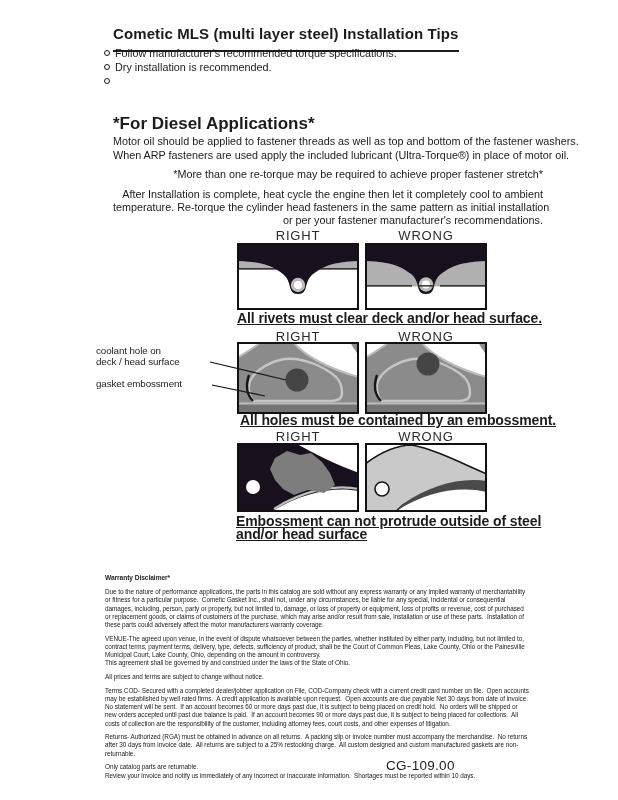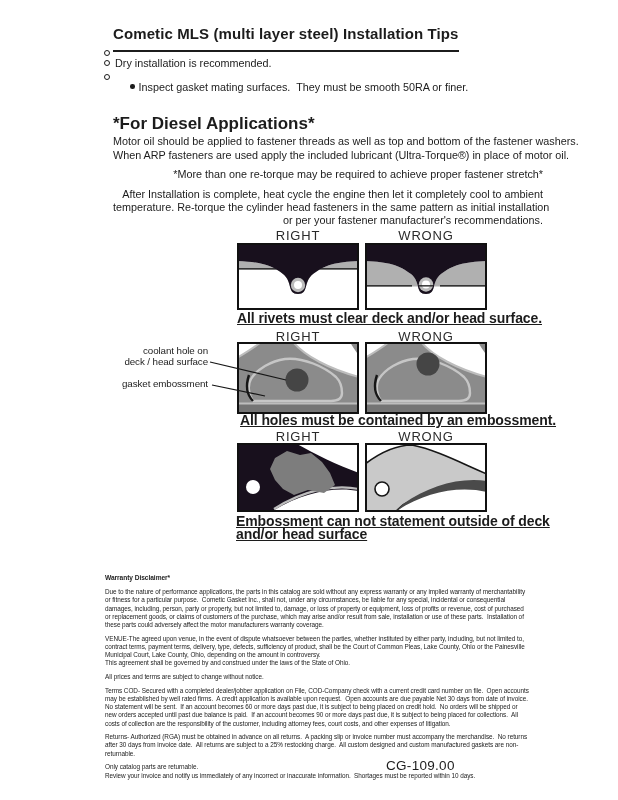--- a/index.html
+++ b/index.html
@@ -11,21 +11,21 @@
   .bullets{font-size:10.8px;line-height:14px;}
   .b-row{display:flex;align-items:flex-start;white-space:pre;}
   .b-sub{margin-left:26px;}
   .b-circ{width:4px;height:4px;border:1.1px solid var(--ink);border-radius:50%;margin:4.2px 5px 0 0;flex:none;}
   .b-dot{width:4.5px;height:4.5px;background:var(--ink);border-radius:50%;margin:4px 4px 0 0;flex:none;}
   .diesel{font-size:10.8px;line-height:13.4px;width:430px;}
   .diesel h3{font-size:17px;font-weight:bold;margin:0 0 5px 0;}
   .diesel p{margin:0 0 6px 0;white-space:pre;text-align:right;}
   .dg-label{width:122px;text-align:center;font-size:13px;letter-spacing:.8px;color:var(--label-gray);white-space:pre;}
   .caption{font-size:14px;font-weight:700;line-height:12.5px;white-space:pre;letter-spacing:-.1px;text-decoration:underline;}
-  .ann{font-size:9.8px;line-height:11px;text-align:right;white-space:pre;letter-spacing:-.1px;}
+  .ann{font-size:9.8px;line-height:11px;text-align:left;white-space:pre;letter-spacing:-.1px;}
   .panel{display:block;}
   .disclaimer{width:424px;font-size:6.4px;line-height:8.2px;letter-spacing:-.05px;}
   .disclaimer h4{font-size:6.6px;font-weight:bold;margin:0 0 6px 0;}
   .disclaimer p{margin:0 0 5.5px 0;white-space:pre-wrap;}
   .pagenum{font-size:13.5px;letter-spacing:.3px;white-space:pre;}
   
   .f-white{fill:#ffffff;}
   .f-dark{fill:var(--panel-dark);}
   .f-wedge{fill:var(--wedge-mid);}
   .f-ring{fill:var(--ring-gray);}
@@ -47,31 +47,28 @@
 
 <div class="page">
 
   <div class="abs" style="left:113px;top:25px;">
     <span class="title">Cometic MLS (multi layer steel) Installation Tips</span>
   </div>
 
   <div class="abs bullets" style="left:104px;top:46px;">
     <div class="b-row">
       <span class="b-circ"></span>
+      <span>Follow manufacturer's recommended torque specifications.</span>
     </div>
     <div class="b-row">
       <span class="b-circ"></span>
       <span>Dry installation is recommended.</span>
     </div>
     <div class="b-row">
       <span class="b-circ"></span>
-    </div>
-    <div class="b-row b-sub">
-      <span class="b-dot"></span>
-      <span>Inspect gasket mating surfaces.  They must be smooth 50RA or finer.</span>
     </div>
   </div>
 
   <div class="abs diesel" style="left:113px;top:117px;">
     <h3>*For Diesel Applications*</h3>
     <p>Motor oil should be applied to fastener threads as well as top and bottom of the fastener washers.
 When ARP fasteners are used apply the included lubricant (Ultra-Torque®) in place of motor oil.</p>
     <p>*More than one re-torque may be required to achieve proper fastener stretch*</p>
     <p>After Installation is complete, heat cycle the engine then let it completely cool to ambient
 temperature. Re-torque the cylinder head fasteners in the same pattern as initial installation
@@ -160,21 +157,21 @@
   </svg>
 
   <svg class="abs panel" style="left:365px;top:443px;" width="122" height="69" viewBox="0 0 122 69">
     <rect width="122" height="69" class="f-white"></rect>
     <path class="f-band" style="stroke:var(--line-black);stroke-width:1.6" d="M0,21 C16,9 32,2 47,2 C72,7 98,21 122,31 L122,44 C97,37 66,45 38,62 L30,69 L0,69 Z"></path>
     <path class="f-sliver" d="M122,38 C94,34 64,43 38,61 L30,69 C58,50 92,42 122,49 Z"></path>
     <circle cx="17" cy="46" r="7" class="f-white" style="stroke:var(--line-black);stroke-width:1.6"></circle>
     <rect x="1" y="1" width="120" height="67" class="s-border"></rect>
   </svg>
 
-  <div class="abs caption" style="left:236px;top:515px;">Embossment can not statement outside of deck
+  <div class="abs caption" style="left:236px;top:515px;">Embossment can not protrude outside of steel
 and/or head surface</div>
 
   <div class="abs disclaimer" style="left:105px;top:574px;">
     <h4>Warranty Disclaimer*</h4>
     <p>Due to the nature of performance applications, the parts in this catalog are sold without any express warranty or any implied warranty of merchantability or fitness for a particular purpose.  Cometic Gasket Inc., shall not, under any circumstances, be liable for any special, incidental or consequential damages, including, person, party or property, but not limited to, damage, or loss of property or equipment, loss of profits or revenue, cost of purchased or replacement goods, or claims of customers of the purchase, which may arise and/or result from sale, installation or use of these parts.  Installation of these parts could adversely affect the motor manufacturers warranty coverage.</p>
     <p>VENUE-The agreed upon venue, in the event of dispute whatsoever between the parties, whether instituted by either party, including, but not limited to, contract terms, payment terms, delivery, type, defects, sufficiency of product, shall be the Court of Common Pleas, Lake County, Ohio or the Painesville Municipal Court, Lake County, Ohio, depending on the amount in controversy.
 This agreement shall be governed by and construed under the laws of the State of Ohio.</p>
     <p>All prices and terms are subject to change without notice.</p>
     <p>Terms COD- Secured with a completed dealer/jobber application on File, COD-Company check with a current credit card number on file.  Open accounts may be established by well rated firms.  A credit application is available upon request.  Open accounts are due payable Net 30 days from date of invoice.  No statement will be sent.  If an account becomes 60 or more days past due, it is subject to being placed on credit hold.  No orders will be shipped or new orders accepted until past due balance is paid.  If an account becomes 90 or more days past due, it is subject to being placed for collections.  All costs of collection are the responsibility of the customer, including attorney fees, court costs, and other expenses of litigation.</p>
     <p>Returns- Authorized (RGA) must be obtained in advance on all returns.  A packing slip or invoice number must accompany the merchandise.  No returns after 30 days from invoice date.  All returns are subject to a 25% restocking charge.  All custom designed and custom manufactured gaskets are non-returnable.</p>

